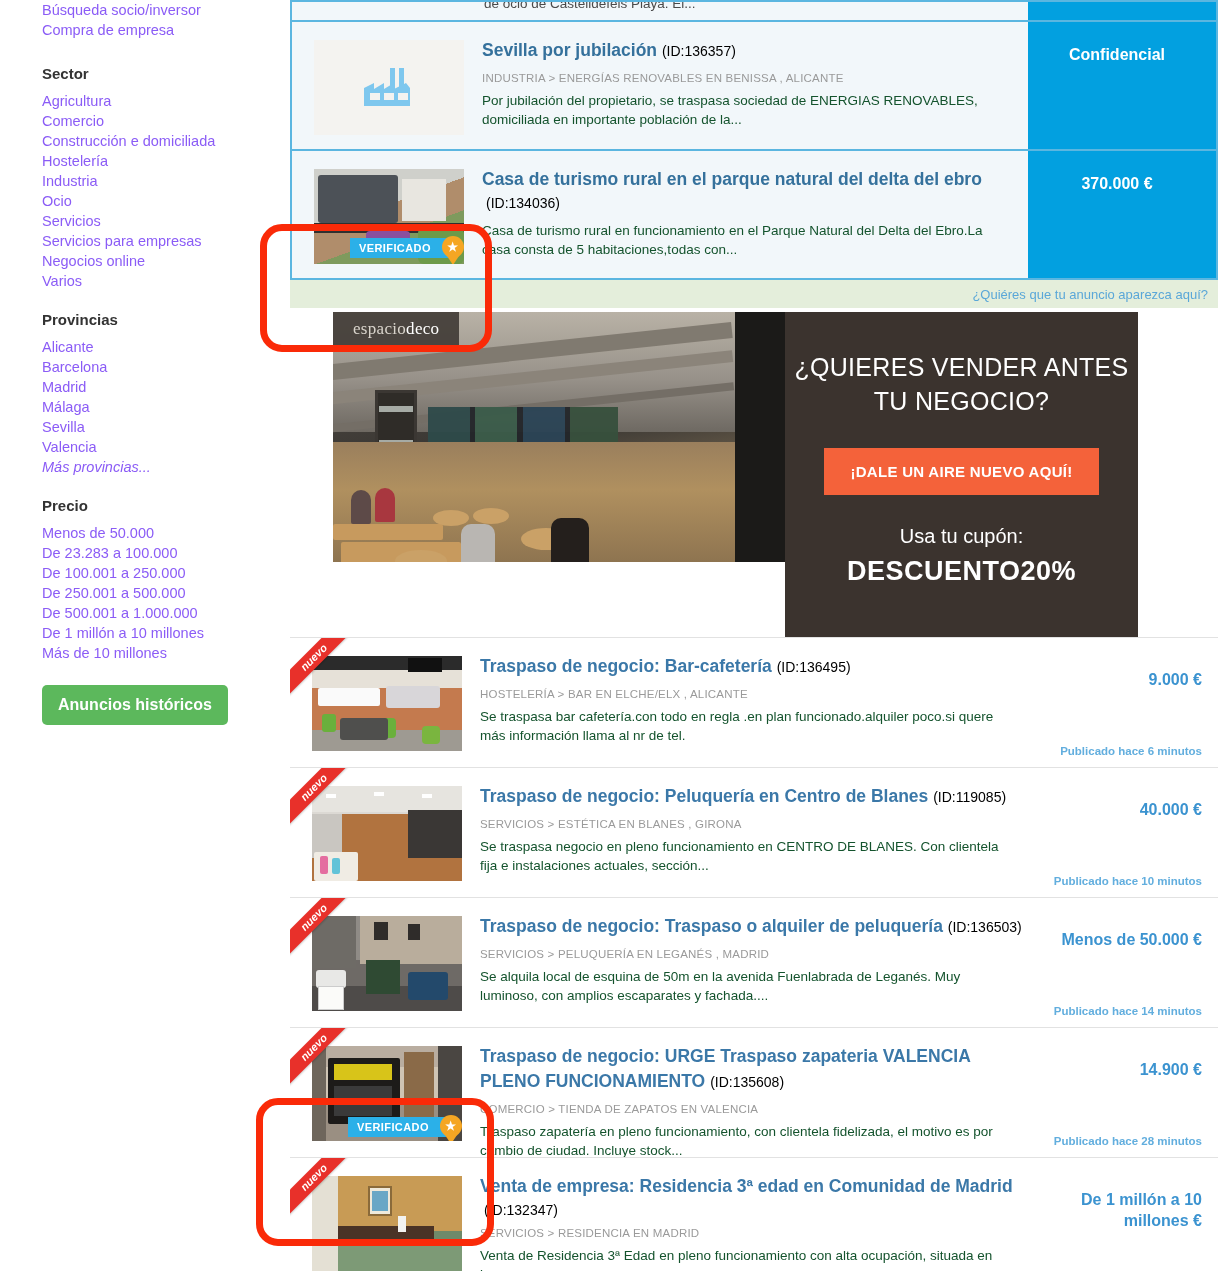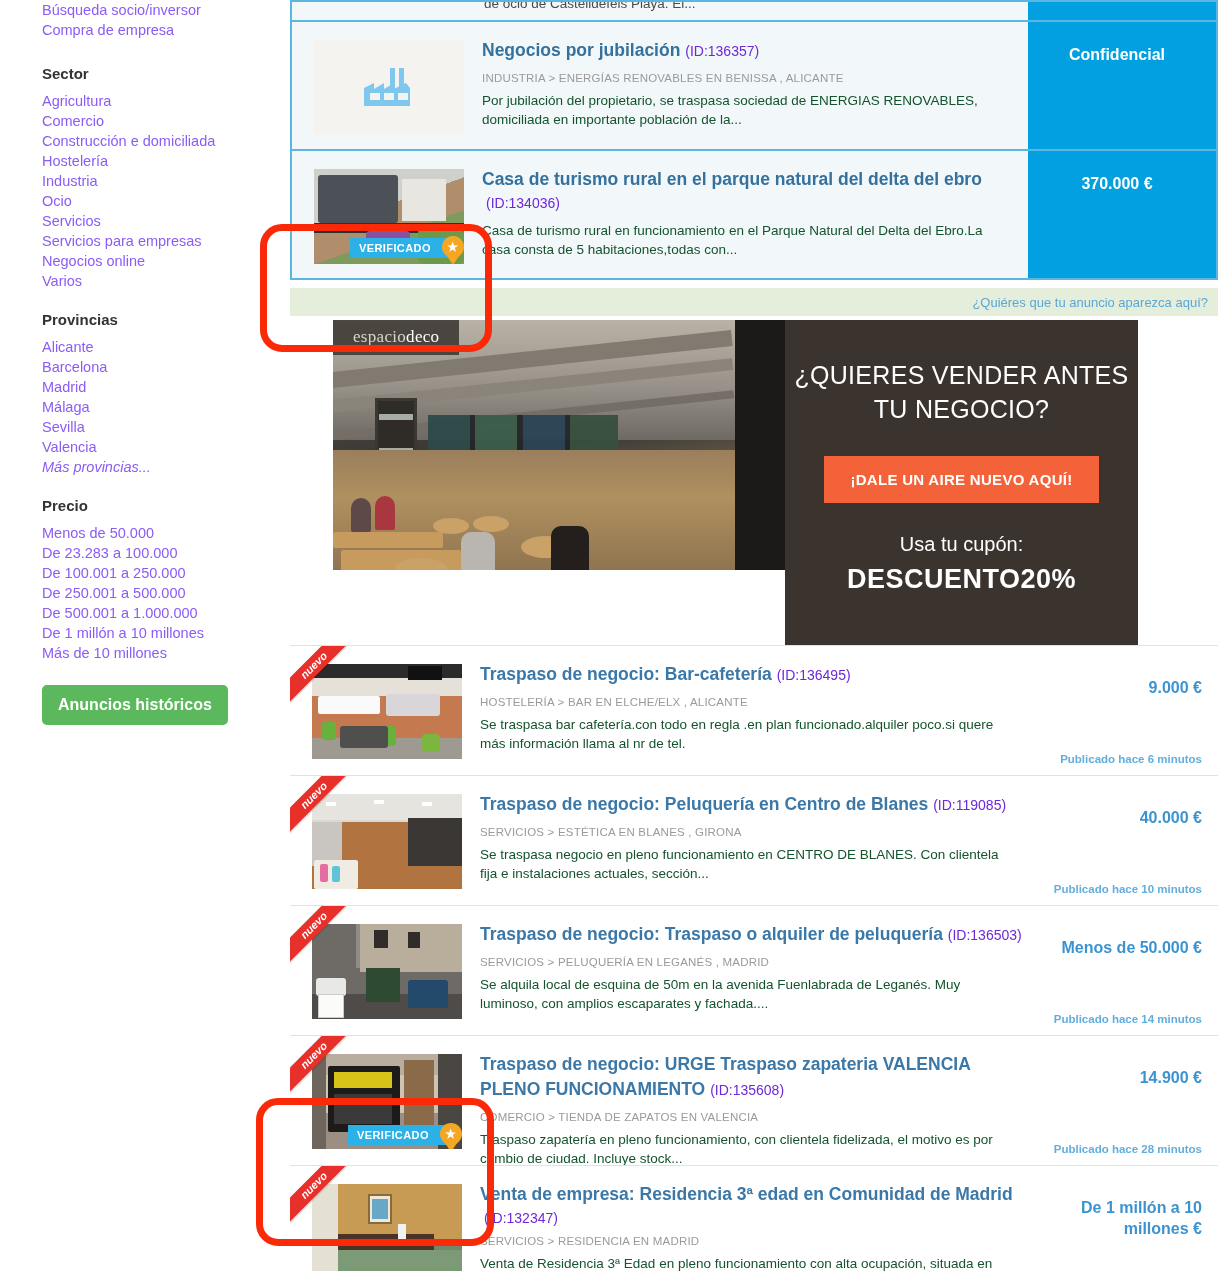--- a/index.html
+++ b/index.html
@@ -59,21 +59,21 @@
     background:#f4f4f2;
   }
   .thumb.icon-thumb { background:#f4f3f0; display:flex; align-items:center; justify-content:center; }
 
   .info { flex:1 1 auto; min-width:0; padding:16px 12px 10px 0; }
   .title {
     font-size:17.5px; color:#3b78a8; font-weight:bold;
     line-height:25px; cursor:pointer;
   }
   .featured .title { color:#35719c; }
-  .idnum { font-size:14px; color:#6d28d9; font-weight:normal; }
+  .idnum { font-size:14px; color:#000000; font-weight:normal; }
   .cat {
     font-size:11.5px; color:#9a9a9a; letter-spacing:.2px;
     margin-top:8px; text-transform:uppercase;
   }
   .desc { font-size:13.5px; color:#14532d; line-height:19px; margin-top:7px; max-width:520px; }
 
   .price-col {
     flex:0 0 184px; width:184px;
     display:flex; flex-direction:column; align-items:flex-end;
     padding:31px 16px 10px 6px;
@@ -124,21 +124,21 @@
   .verif-seal:after{
     content:""; position:absolute; bottom:-7px; left:5px;
     border-left:6px solid transparent; border-right:6px solid transparent;
     border-top:9px solid #f5a623;
   }
 
   
   .promo-bar {
     background:#e4eedb; height:28px;
     display:flex; align-items:center; justify-content:flex-end;
-    padding-right:10px; margin-top:8px;
+    padding-right:10px; margin-top:0;
   }
   .promo-bar span { font-size:13px; color:#5aa7d8; cursor:pointer; }
 
   
   .banner {
     margin:4px 0 0 43px; width:805px; height:325px;
     display:flex; position:relative; overflow:hidden;
   }
   .banner-photo {
     flex:0 0 452px; width:452px; height:250px; position:relative;
@@ -284,21 +284,21 @@
             <rect x="28" y="2" width="5" height="22" fill="#7ec7ee"></rect>
             <rect x="37" y="2" width="5" height="22" fill="#7ec7ee"></rect>
             <path d="M2 22 L12 17 L12 23 L22 17 L22 23 L32 17 L32 23 L44 17 L48 22 L48 40 L2 40 Z" fill="#7ec7ee"></path>
             <rect x="8" y="27" width="10" height="7" fill="#f4f3f0"></rect>
             <rect x="22" y="27" width="10" height="7" fill="#f4f3f0"></rect>
             <rect x="36" y="27" width="10" height="7" fill="#f4f3f0"></rect>
           </svg>
         </div>
         <div class="info">
           <div class="title">
-            <span>Negocios por jubilación</span>
+            <span>Sevilla por jubilación</span>
             <span class="idnum">(ID:136357)</span>
           </div>
           <div class="cat">INDUSTRIA &gt; ENERGÍAS RENOVABLES EN BENISSA , ALICANTE</div>
           <div class="desc">Por jubilación del propietario, se traspasa sociedad de ENERGIAS RENOVABLES, domiciliada en importante población de la...</div>
         </div>
       </div>
       <div class="price-col blue">
         <div class="price">Confidencial</div>
       </div>
     </div>

